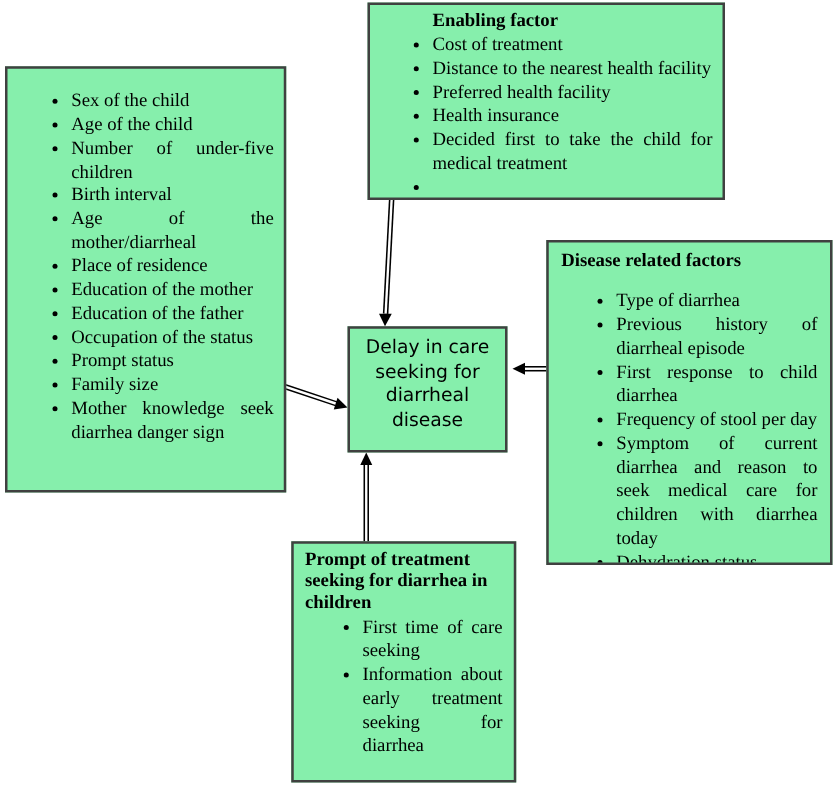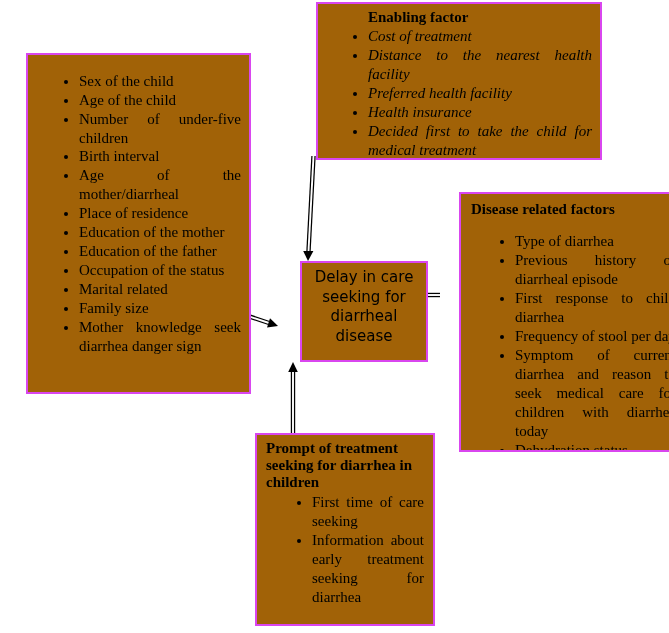--- a/index.html
+++ b/index.html
@@ -14,25 +14,24 @@
   }
   .arrows {
     position: absolute;
     left: 0; top: 0;
     width: 669px; height: 633px;
     z-index: 0;
   }
   .box {
     position: absolute;
     box-sizing: border-box;
-    border: 2px solid #d946ef;
-    background: #a16207;
+    border: 2px solid #404040;
+    background: #86efac;
     z-index: 1;
     overflow: hidden;
-    margin-left: 22px;
   }
   .box-title {
     font-weight: bold;
     font-size: 15px;
     line-height: 19px;
   }
   ul.bullets {
     margin: 0;
     padding: 0;
     list-style: disc outside;
@@ -43,21 +42,21 @@
     text-align: justify;
     min-height: 19px;
   }
   
   #box-socio { left: 4px; top: 53px; width: 225px; height: 341px; padding: 5px 8px; }
   #box-socio ul { margin-top: 12px; padding-left: 43px; }
   #box-socio li { line-height: 18.7px; }
   
   #box-enabling { left: 294px; top: 2px; width: 286px; height: 158px; padding: 4px 8px; }
   #box-enabling .box-title { margin-left: 42px; }
-  #box-enabling ul { margin-top: 0; padding-left: 42px; font-style: italic; }
+  #box-enabling ul { margin-top: 0; padding-left: 42px; }
   
   #box-disease { left: 437px; top: 192px; width: 229px; height: 260px; padding: 6px 10px; }
   #box-disease ul { margin-top: 13px; padding-left: 44px; }
   
   #box-prompt { left: 233px; top: 433px; width: 180px; height: 193px; padding: 5px 9px; }
   #box-prompt .box-title { line-height: 17px; }
   #box-prompt ul { margin-top: 2px; padding-left: 46px; }
   
   #box-center {
     left: 278px; top: 261px; width: 128px; height: 101px;
@@ -104,21 +103,21 @@
     <ul class="bullets">
         <li>Sex of the child</li>
         <li>Age of the child</li>
         <li>Number of under-five children</li>
         <li>Birth interval</li>
         <li>Age of the mother/⁠diarrheal</li>
         <li>Place of residence</li>
         <li>Education of the mother</li>
         <li>Education of the father</li>
         <li>Occupation of the status</li>
-        <li>Marital related</li>
+        <li>Prompt status</li>
         <li>Family size</li>
         <li>Mother knowledge seek diarrhea danger sign</li>
       </ul>
   </div>
 
   <div class="box" id="box-enabling">
     <div class="box-title">Enabling factor</div>
     <ul class="bullets">
         <li>Cost of treatment</li>
         <li>Distance to the nearest health facility</li>

